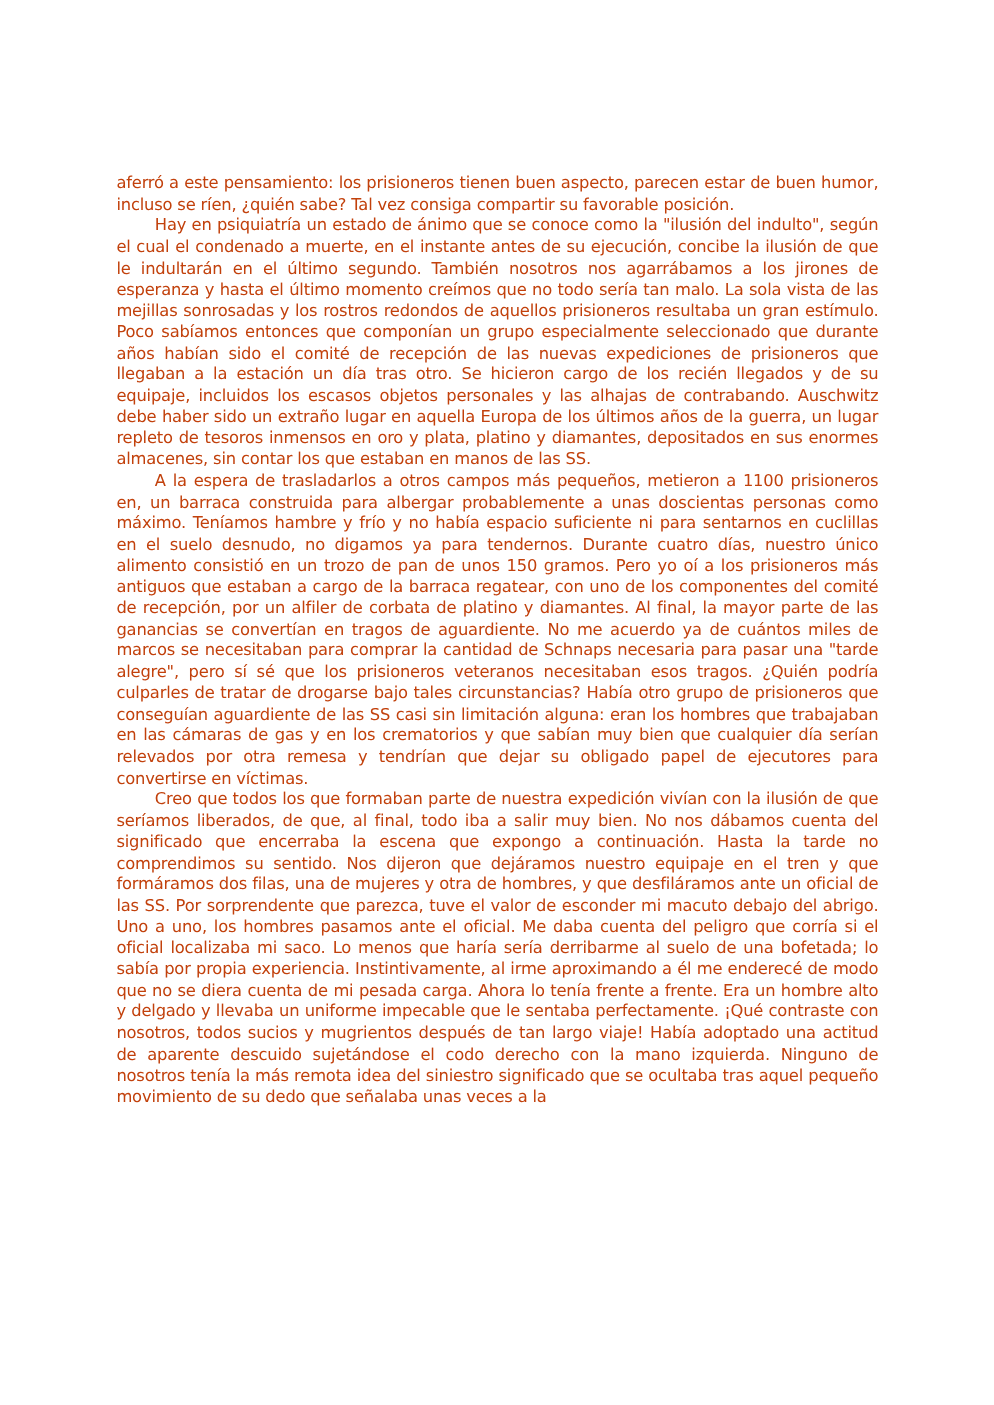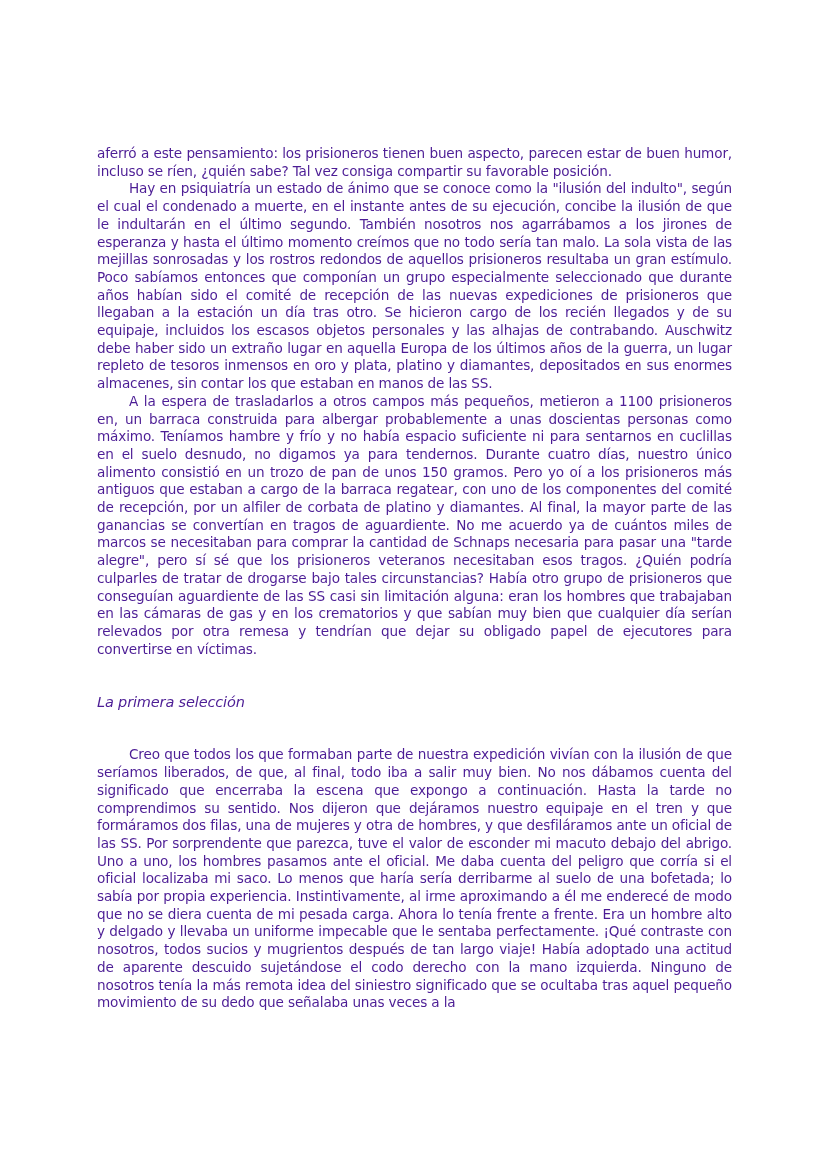--- a/index.html
+++ b/index.html
@@ -5,21 +5,21 @@
   html, body { margin: 0; padding: 0; background: #ffffff; }
   body { width: 828px; height: 1171px; position: relative; overflow: hidden; }
   .page {
     position: absolute;
     left: 97px;
     top: 145px;
     width: 635px;
     font-family: "DejaVu Sans", sans-serif;
     font-size: 13.6px;
     line-height: 17.7px;
-    color: #4c1d95;
+    color: #c2410c;
     letter-spacing: -0.15px;
   }
   .page p {
     margin: 0;
     text-align: justify;
     text-indent: 32px;
   }
   .page p.cont { text-indent: 0; }
   .heading {
     margin: 35px 0 35px 0;
@@ -29,16 +29,15 @@
   }
 </style>
 </head>
 <body>
 
 <div class="page">
   <p class="cont">aferró a este pensamiento: los prisioneros tienen buen aspecto, parecen estar de buen humor, incluso se ríen, ¿quién sabe? Tal vez consiga compartir su favorable posición.</p>
   <p>Hay en psiquiatría un estado de ánimo que se conoce como la "ilusión del indulto", según el cual el condenado a muerte, en el instante antes de su ejecución, concibe la ilusión de que le indultarán en el último segundo. También nosotros nos agarrábamos a los jirones de esperanza y hasta el último momento creímos que no todo sería tan malo. La sola vista de las mejillas sonrosadas y los rostros redondos de aquellos prisioneros resultaba un gran estímulo. Poco sabíamos entonces que componían un grupo especialmente seleccionado que durante años habían sido el comité de recepción de las nuevas expediciones de prisioneros que llegaban a la estación un día tras otro. Se hicieron cargo de los recién llegados y de su equipaje, incluidos los escasos objetos personales y las alhajas de contrabando. Auschwitz debe haber sido un extraño lugar en aquella Europa de los últimos años de la guerra, un lugar repleto de tesoros inmensos en oro y plata, platino y diamantes, depositados en sus enormes almacenes, sin contar los que estaban en manos de las SS.</p>
   <p>A la espera de trasladarlos a otros campos más pequeños, metieron a 1100 prisioneros en, un barraca construida para albergar probablemente a unas doscientas personas como máximo. Teníamos hambre y frío y no había espacio suficiente ni para sentarnos en cuclillas en el suelo desnudo, no digamos ya para tendernos. Durante cuatro días, nuestro único alimento consistió en un trozo de pan de unos 150 gramos. Pero yo oí a los prisioneros más antiguos que estaban a cargo de la barraca regatear, con uno de los componentes del comité de recepción, por un alfiler de corbata de platino y diamantes. Al final, la mayor parte de las ganancias se convertían en tragos de aguardiente. No me acuerdo ya de cuántos miles de marcos se necesitaban para comprar la cantidad de Schnaps necesaria para pasar una "tarde alegre", pero sí sé que los prisioneros veteranos necesitaban esos tragos. ¿Quién podría culparles de tratar de drogarse bajo tales circunstancias? Había otro grupo de prisioneros que conseguían aguardiente de las SS casi sin limitación alguna: eran los hombres que trabajaban en las cámaras de gas y en los crematorios y que sabían muy bien que cualquier día serían relevados por otra remesa y tendrían que dejar su obligado papel de ejecutores para convertirse en víctimas.</p>
 
-  <div class="heading">La primera selección</div>
 
   <p>Creo que todos los que formaban parte de nuestra expedición vivían con la ilusión de que seríamos liberados, de que, al final, todo iba a salir muy bien. No nos dábamos cuenta del significado que encerraba la escena que expongo a continuación. Hasta la tarde no comprendimos su sentido. Nos dijeron que dejáramos nuestro equipaje en el tren y que formáramos dos filas, una de mujeres y otra de hombres, y que desfiláramos ante un oficial de las SS. Por sorprendente que parezca, tuve el valor de esconder mi macuto debajo del abrigo. Uno a uno, los hombres pasamos ante el oficial. Me daba cuenta del peligro que corría si el oficial localizaba mi saco. Lo menos que haría sería derribarme al suelo de una bofetada; lo sabía por propia experiencia. Instintivamente, al irme aproximando a él me enderecé de modo que no se diera cuenta de mi pesada carga. Ahora lo tenía frente a frente. Era un hombre alto y delgado y llevaba un uniforme impecable que le sentaba perfectamente. ¡Qué contraste con nosotros, todos sucios y mugrientos después de tan largo viaje! Había adoptado una actitud de aparente descuido sujetándose el codo derecho con la mano izquierda. Ninguno de nosotros tenía la más remota idea del siniestro significado que se ocultaba tras aquel pequeño movimiento de su dedo que señalaba unas veces a la</p>
 </div>
 
 </body></html>

